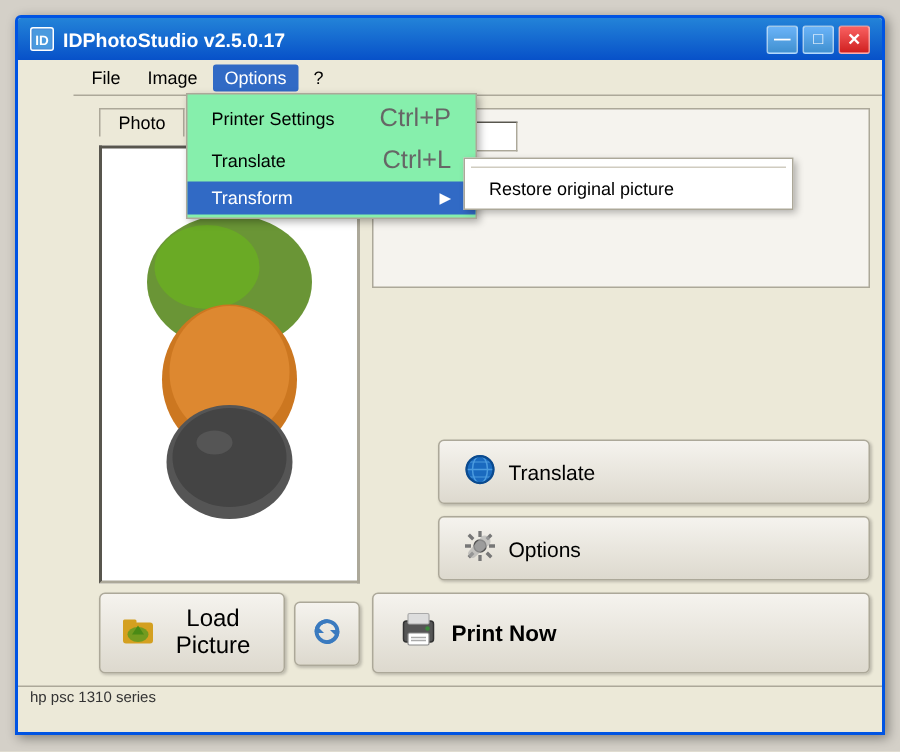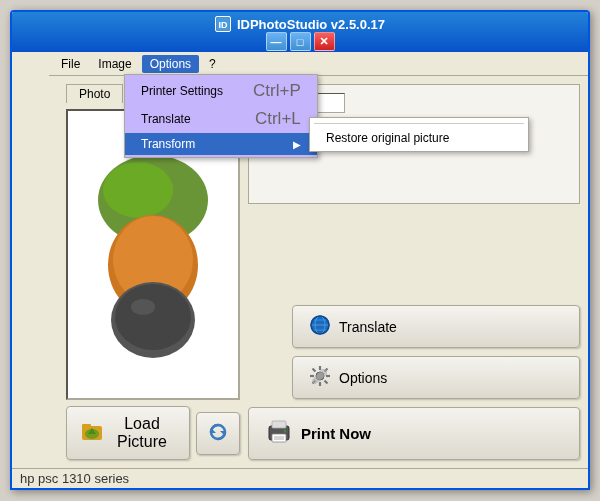--- a/index.html
+++ b/index.html
@@ -25,22 +25,21 @@
     }
 
     .title-bar {
       background: linear-gradient(to bottom, #2383d8 0%, #0751c9 100%);
       color: white;
       padding: 4px 8px;
       display: flex;
       align-items: center;
       justify-content: space-between;
       border-radius: 2px 2px 0 0;
-      height: 40px;
-      flex-direction: column;
+      height: 28px;
     }
 
     .title-bar-left {
       display: flex;
       align-items: center;
       gap: 6px;
     }
 
     .title-icon {
       width: 16px;
@@ -112,21 +111,21 @@
     .menu-item.active {
       background: #316ac5;
       color: white;
     }
 
     
     .dropdown-menu {
       position: absolute;
       top: 22px;
       left: 75px;
-      background: #c4b5fd;
+      background: #86efac;
       border: 1px solid #aca899;
       box-shadow: 2px 2px 5px rgba(0,0,0,0.3);
       z-index: 100;
       min-width: 180px;
       padding: 2px 0;
     }
 
     .dropdown-item {
       display: flex;
       justify-content: space-between;
@@ -334,23 +333,23 @@
       cursor: pointer;
       font-size: 15px;
       font-weight: bold;
       box-shadow: 1px 1px 2px rgba(0,0,0,0.2);
     }
 
     .status-bar {
       background: #ece9d8;
       border-top: 1px solid #aca899;
       padding: 2px 8px;
-      font-size: 13px;
+      font-size: 10px;
       color: #333;
-      height: 20px;
+      height: 31px;
       display: flex;
       align-items: flex-start;
     }
   </style>
 </head>
 <body>
 
 <div class="window">
 
   <div class="title-bar">

